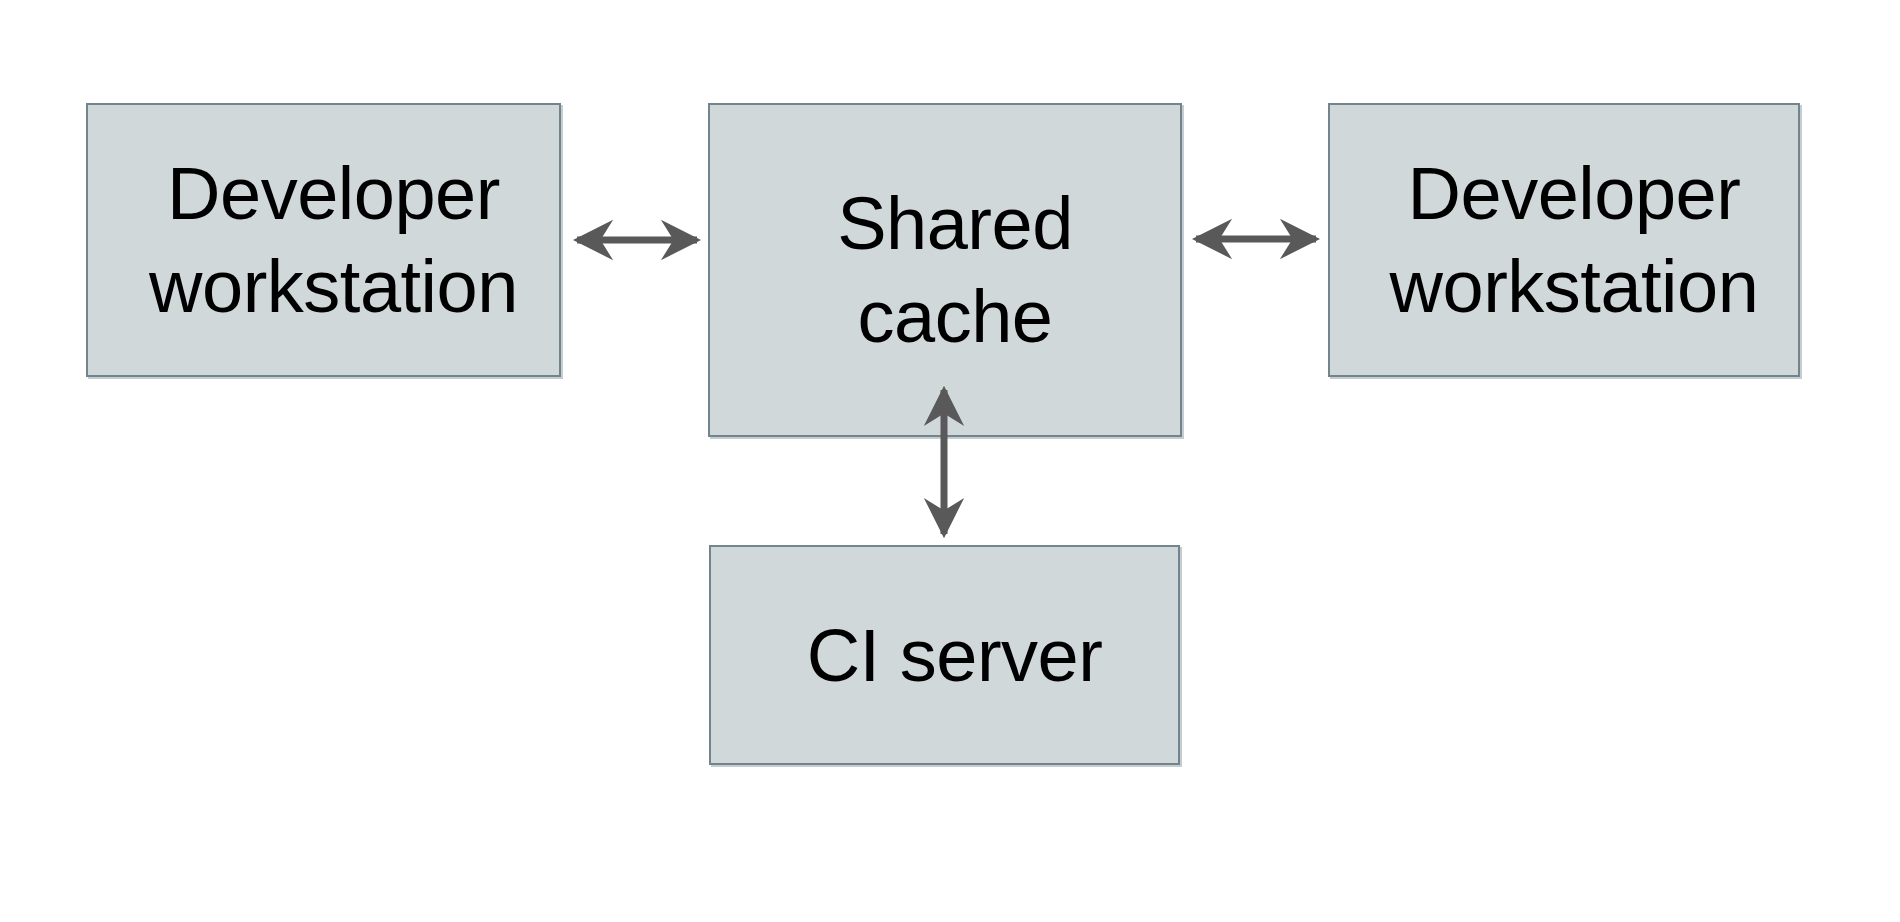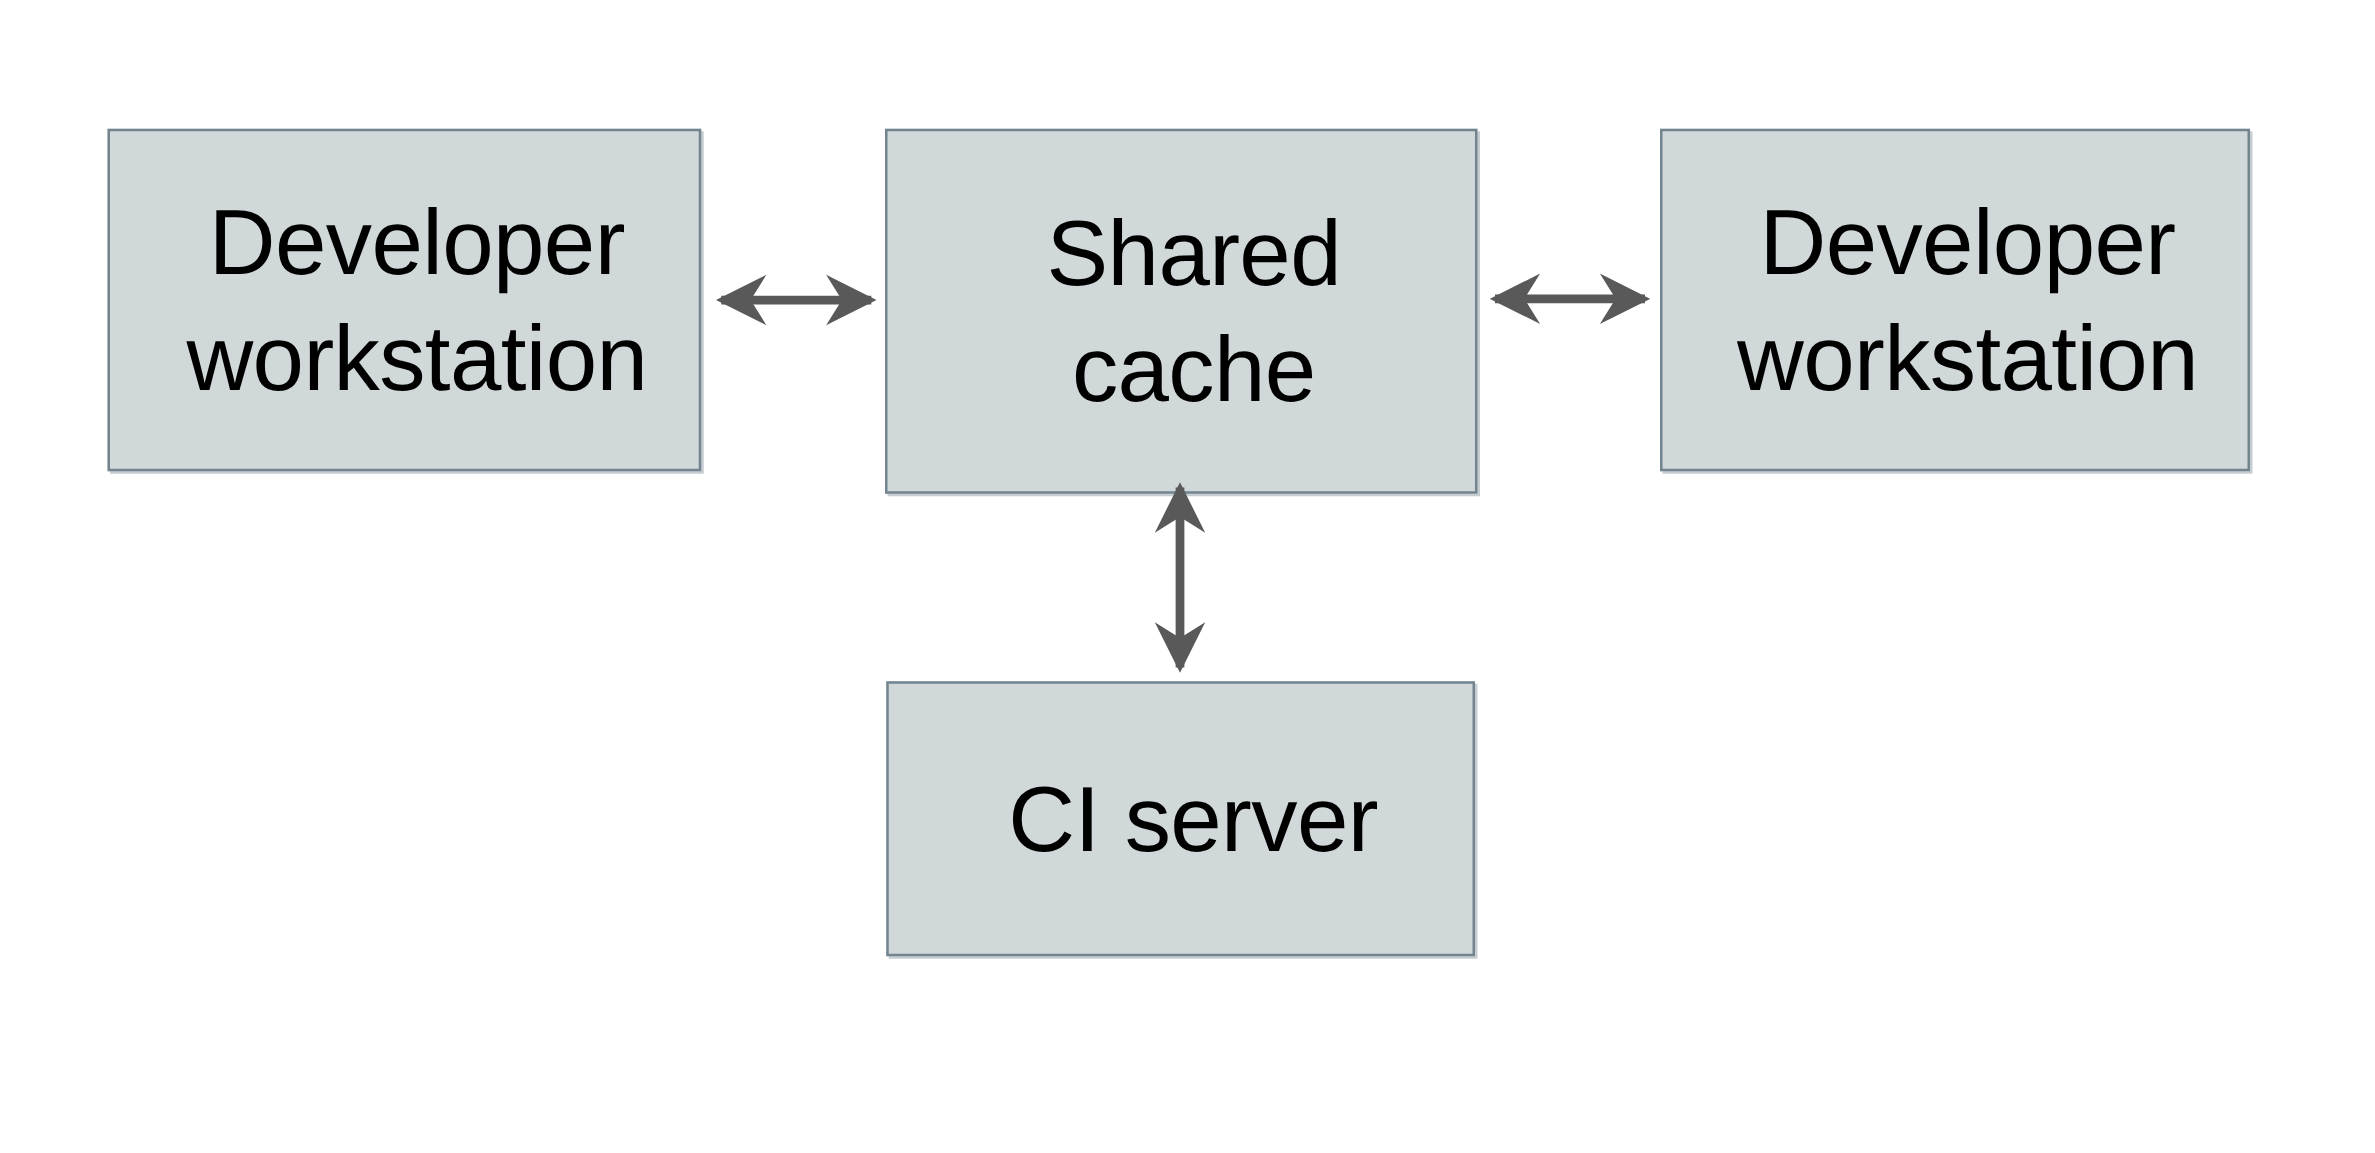--- a/index.html
+++ b/index.html
@@ -33,21 +33,21 @@
   }
   .node-label {
     color: var(--text_color, #000000);
     font-size: 74px;
     line-height: 93px;
     letter-spacing: -0.5px;
     text-align: center;
     white-space: pre-line;
   }
   #node-dev-left   { left:  86px; top: 103px; width: 475px; height: 274px; }
-  #node-cache      { left: 708px; top: 103px; width: 474px; height: 292px; }
+  #node-cache      { left: 708px; top: 103px; width: 474px; height: 334px; }
   #node-dev-right  { left: 1328px; top: 103px; width: 472px; height: 274px; }
   #node-ci         { left: 709px; top: 545px; width: 471px; height: 220px; }
   svg.edges {
     position: absolute;
     left: 0; top: 0;
     pointer-events: none;
   }
   svg.edges line {
     stroke: var(--arrow_color, #595959);
     stroke-width: 7;

